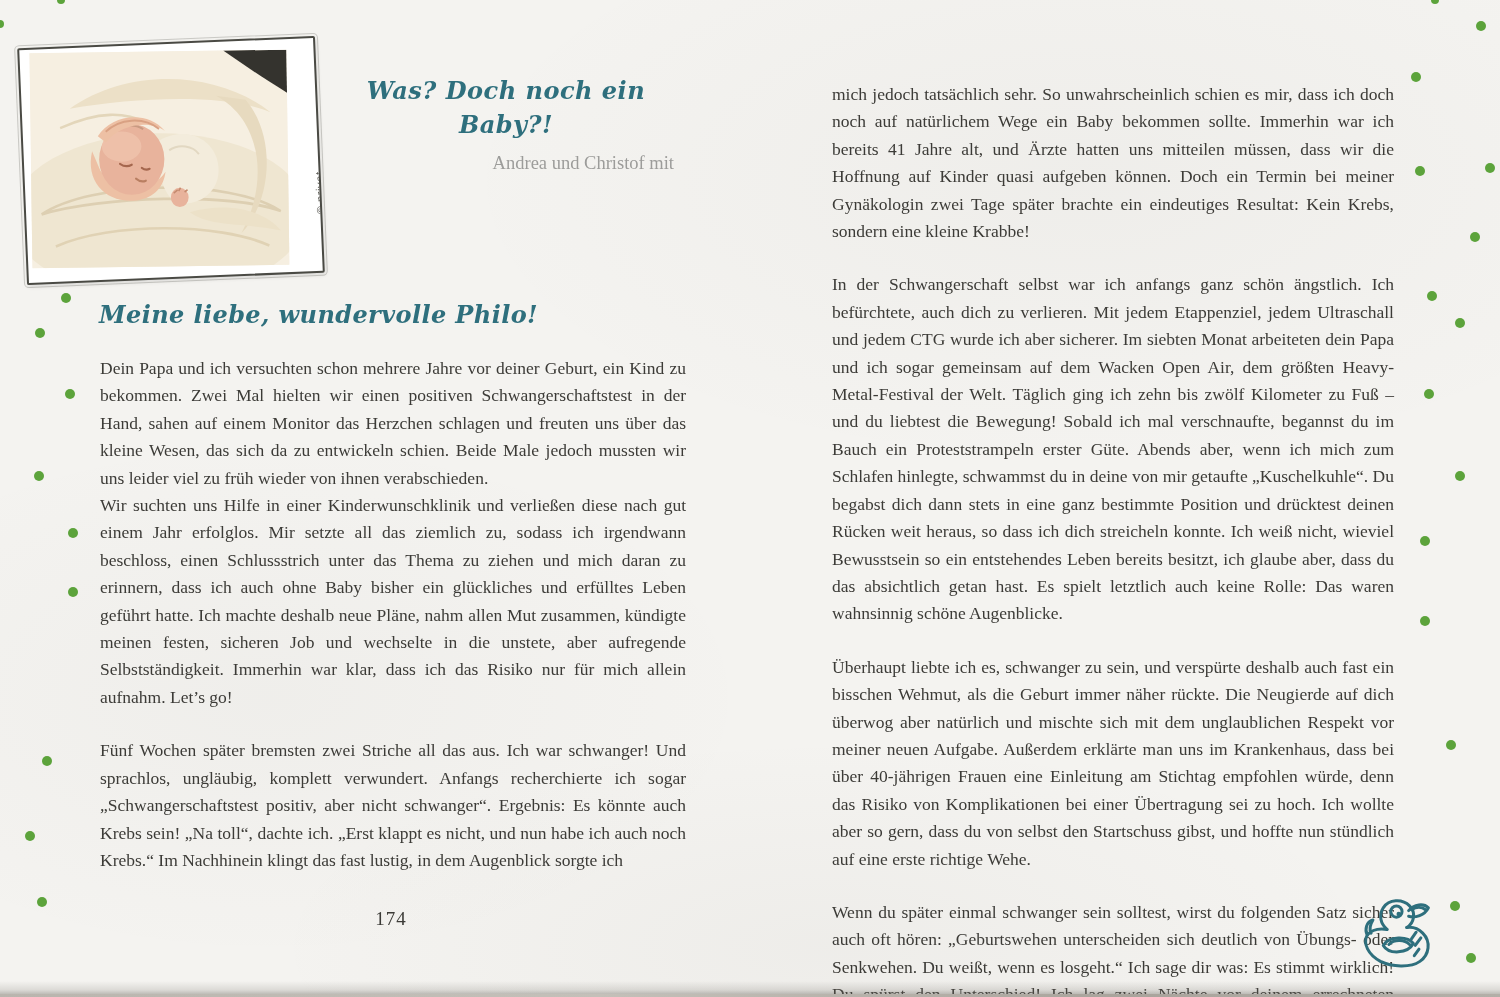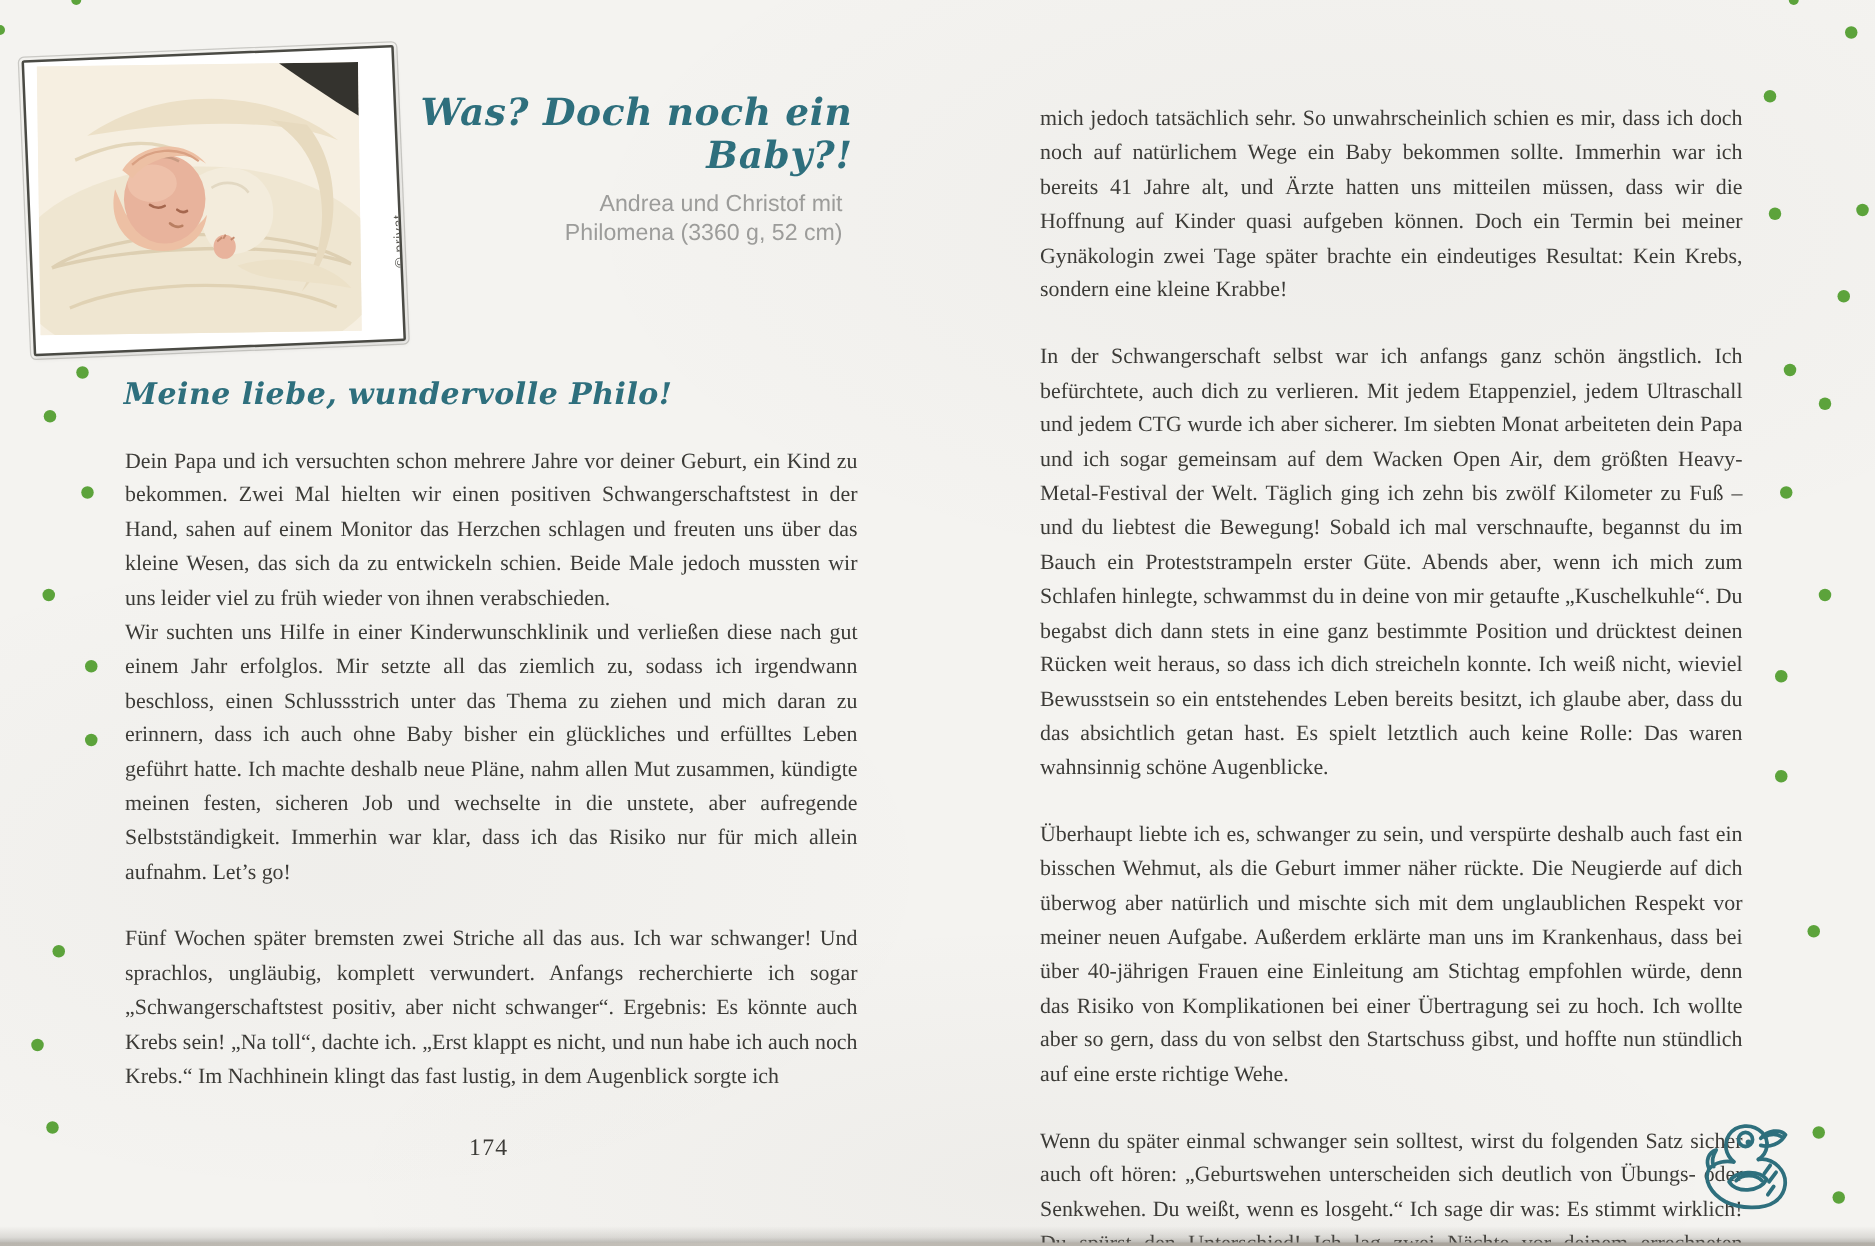--- a/index.html
+++ b/index.html
@@ -33,25 +33,25 @@
     position:absolute; right:-22px; bottom:72px;
     transform:rotate(-90deg); transform-origin:center;
     font-family:"Liberation Sans", sans-serif; font-size:11px; color:#55544e;
     letter-spacing:0.6px; white-space:nowrap;
   }
 
   
   .title-block{position:absolute; left:330px; top:74px; width:352px;}
   .chapter-title{
     margin:0; font-family:"DejaVu Serif", serif; font-style:italic; font-weight:bold;
-    font-size:30px; line-height:34px; color:#2e6f7d; text-align:right;
+    font-size:24px; line-height:34px; color:#2e6f7d; text-align:center;
     letter-spacing:0.5px;
   }
   .chapter-subtitle{
-    margin-top:10px; font-family:Liberation Sans, sans-serif;
+    margin-top:10px; font-family:Liberation Serif, serif;
     font-size:18.5px; line-height:22.5px; color:#9c9c9a; text-align:right; padding-right:8px;
   }
 
   .salutation{
     position:absolute; left:99px; top:300px; margin:0;
     font-family:"DejaVu Serif", serif; font-style:italic; font-weight:bold;
     font-size:24px; color:#2e6f7d; letter-spacing:0.4px;text-align:center;
   }
 
   .column{position:absolute; width:586px; font-size:17.5px; line-height:27.4px;
@@ -144,21 +144,20 @@
         <path d="M160,150 C200,140 236,150 252,168 C210,160 180,164 160,150 Z" fill="#ece1c8"></path>
       </svg>
     </div>
     <div class="photo-credit">© privat</div>
   </div>
 
   <div class="title-block">
     <h1 class="chapter-title">Was? Doch noch ein Baby?!</h1>
     <div class="chapter-subtitle">
       <div>Andrea und Christof mit</div>
-      <div>Philomena (3360 g, 52 cm)</div>
     </div>
   </div>
 
   <h2 class="salutation">Meine liebe, wundervolle Philo!</h2>
 
   <div class="column col-left">
     <p class="tight">Dein Papa und ich versuchten schon mehrere Jahre vor deiner Geburt, ein Kind zu bekommen. Zwei Mal hielten wir einen positiven Schwangerschaftstest in der Hand, sahen auf einem Monitor das Herzchen schlagen und freuten uns über das kleine Wesen, das sich da zu entwickeln schien. Beide Male jedoch mussten wir uns leider viel zu früh wieder von ihnen verabschieden.</p>
     <p>Wir suchten uns Hilfe in einer Kinderwunschklinik und verließen diese nach gut einem Jahr erfolglos. Mir setzte all das ziemlich zu, sodass ich irgendwann beschloss, einen Schlussstrich unter das Thema zu ziehen und mich daran zu erinnern, dass ich auch ohne Baby bisher ein glückliches und erfülltes Leben geführt hatte. Ich machte deshalb neue Pläne, nahm allen Mut zusammen, kündigte meinen festen, sicheren Job und wechselte in die unstete, aber aufregende Selbstständigkeit. Immerhin war klar, dass ich das Risiko nur für mich allein aufnahm. Let’s go!</p>
     <p>Fünf Wochen später bremsten zwei Striche all das aus. Ich war schwanger! Und sprachlos, ungläubig, komplett verwundert. Anfangs recherchierte ich sogar „Schwangerschaftstest positiv, aber nicht schwanger“. Ergebnis: Es könnte auch Krebs sein! „Na toll“, dachte ich. „Erst klappt es nicht, und nun habe ich auch noch Krebs.“ Im Nachhinein klingt das fast lustig, in dem Augenblick sorgte ich</p>
   </div>

